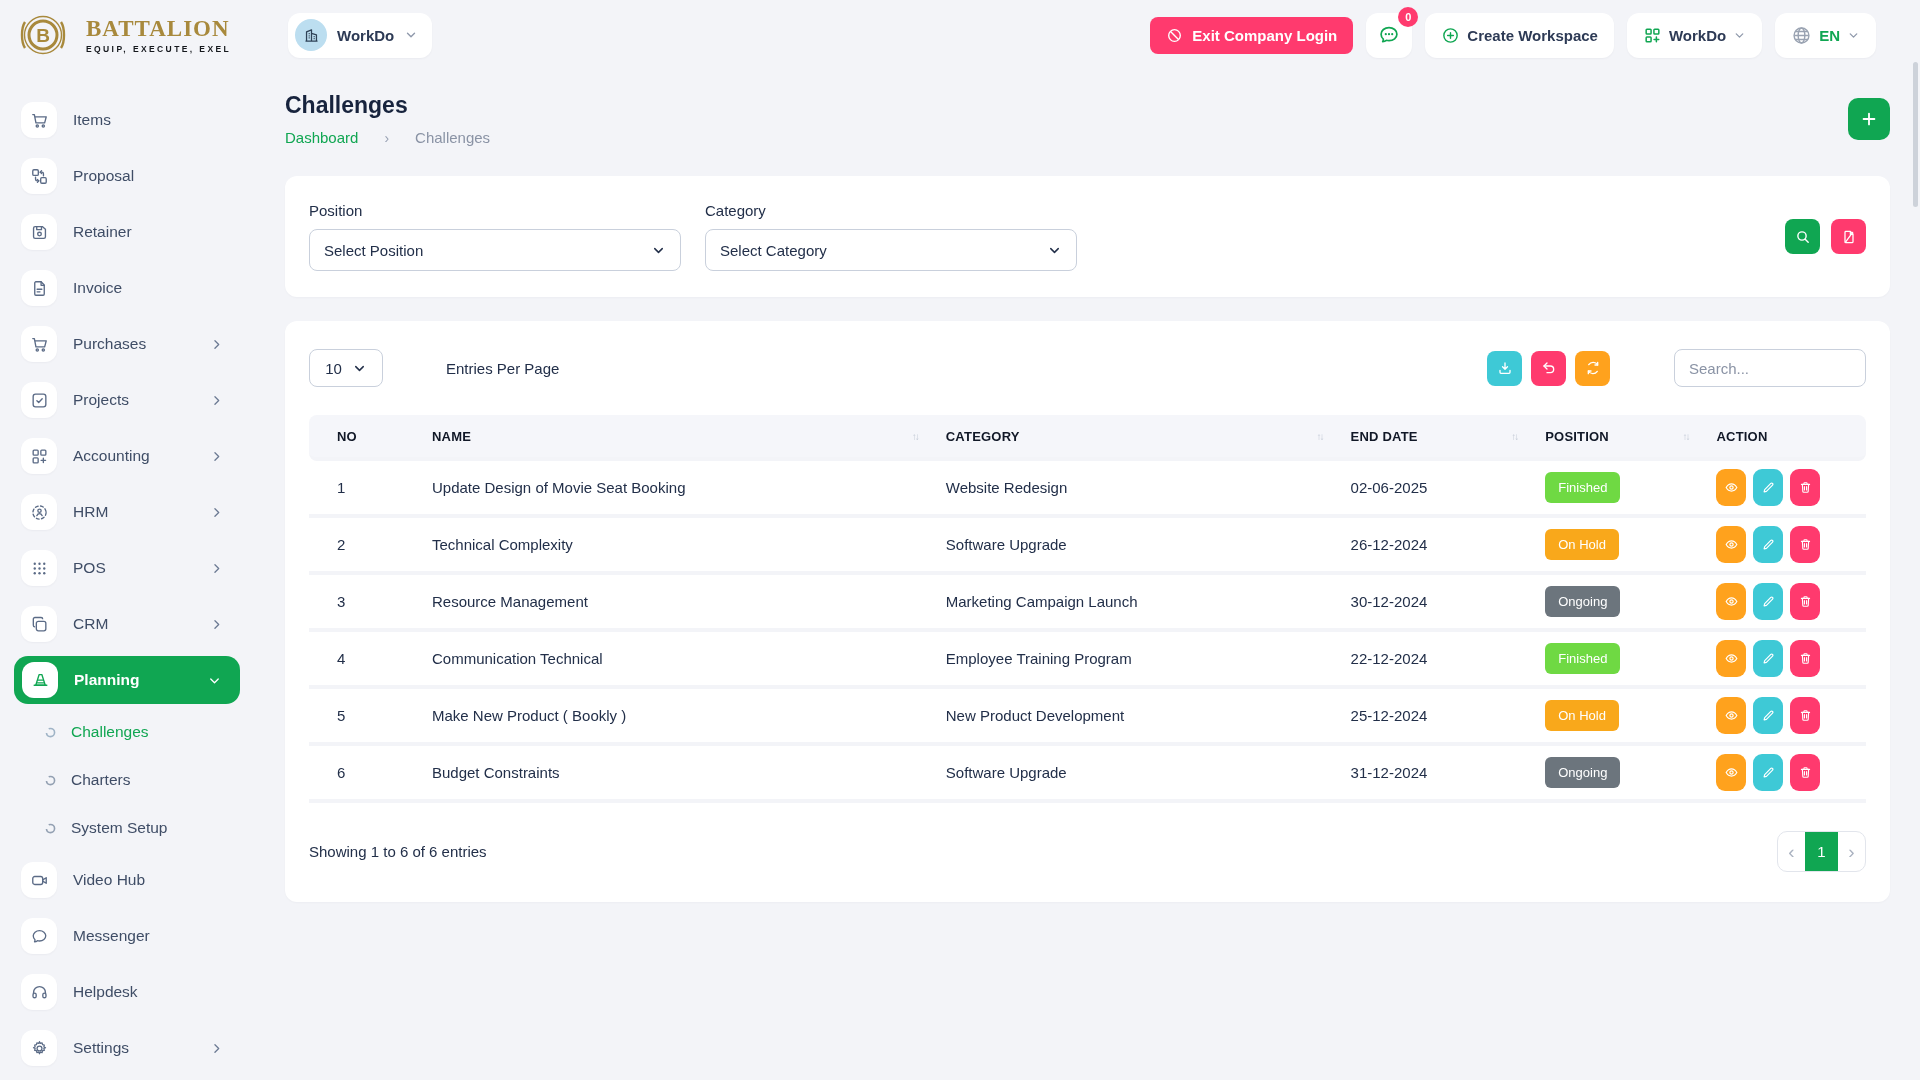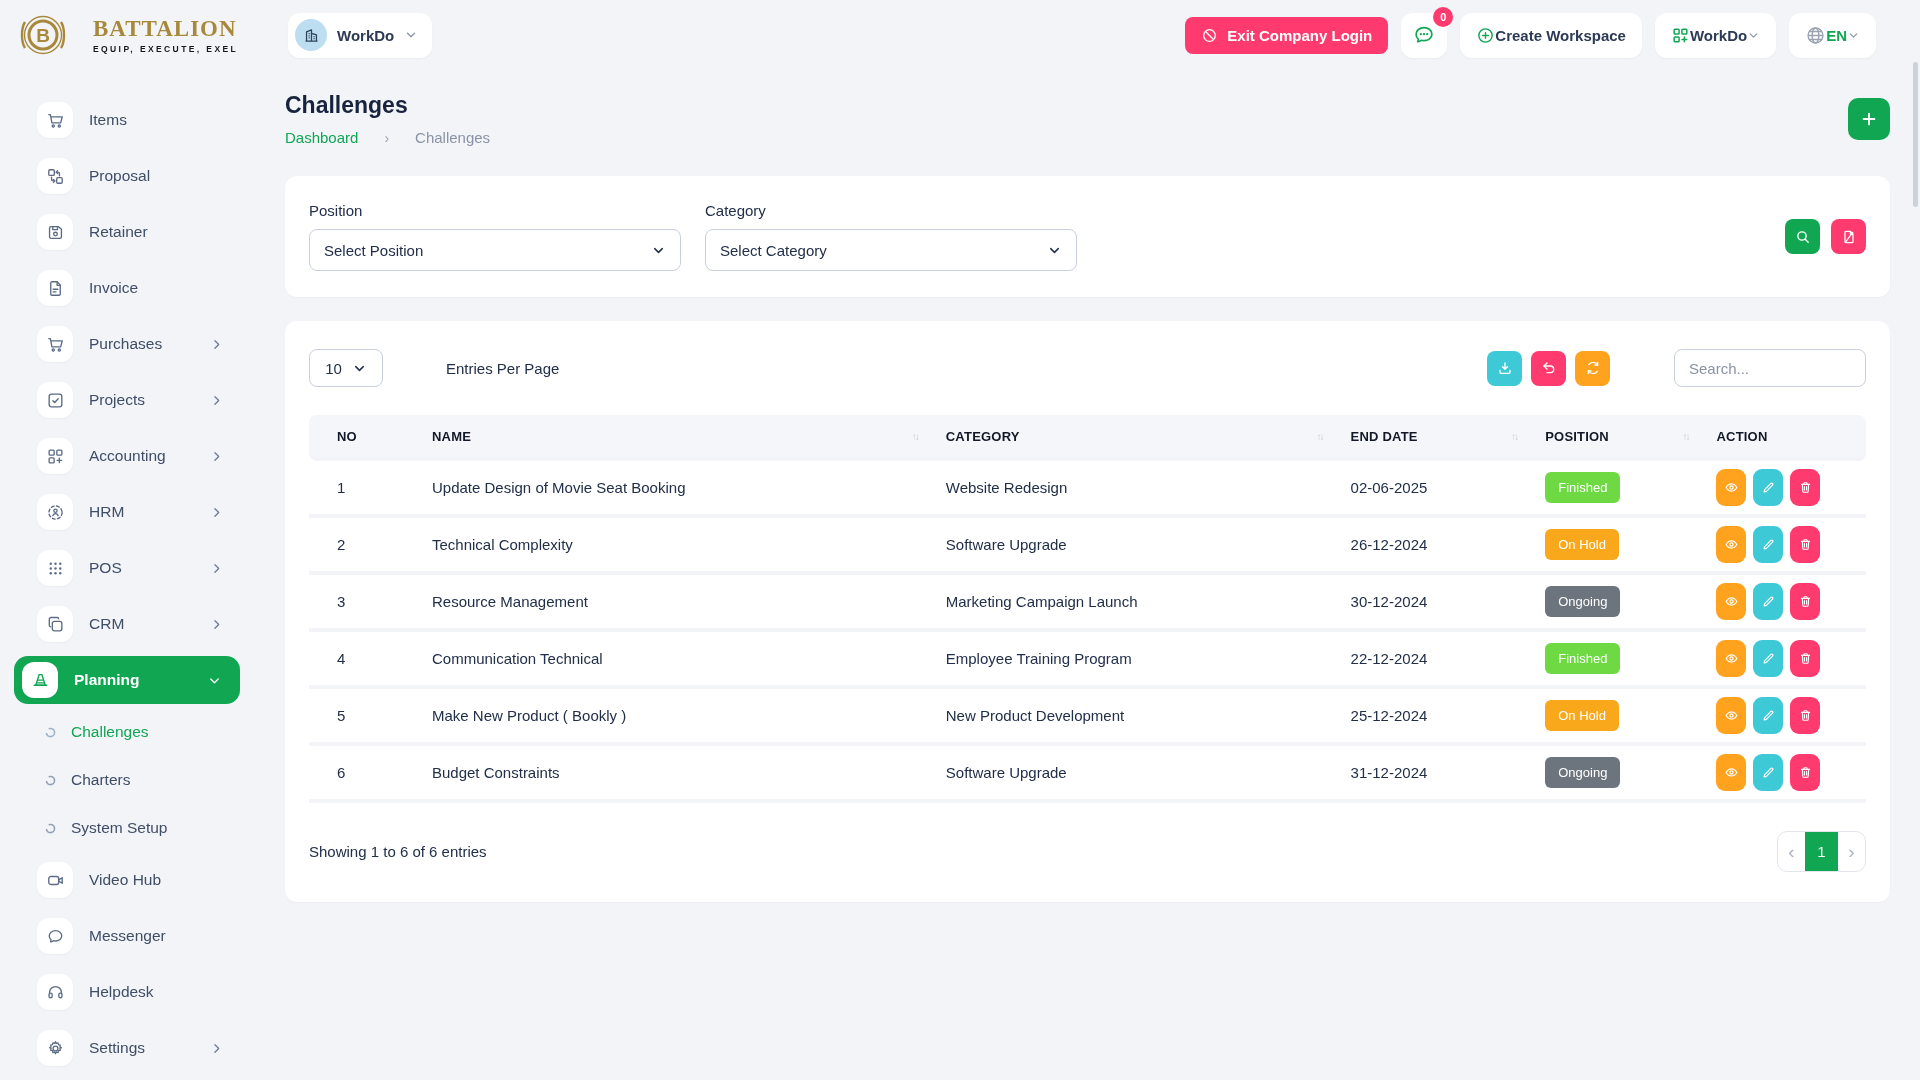--- a/index.html
+++ b/index.html
@@ -10,39 +10,39 @@
   *{box-sizing:border-box;margin:0;padding:0;font-family:"Liberation Sans","DejaVu Sans",sans-serif;}
   html,body{width:1920px;height:1080px;overflow:hidden;}
   body{background:var(--bg);color:var(--text);}
   #app{position:relative;width:1920px;height:1080px;}
   svg{display:block;}
 
   
   .header{position:absolute;top:0;left:0;right:0;height:70px;display:flex;align-items:center;padding:0 44px 0 16px;}
   .logo{display:flex;align-items:center;width:252px;flex:none;}
   .emblem{width:54px;height:54px;flex:none;}
-  .logo-text{margin-left:23px;}
+  .logo-text{margin-left:16px;}
   .brand{font-family:"Liberation Serif","DejaVu Serif",serif;font-weight:bold;font-size:23px;letter-spacing:1px;color:var(--gold);line-height:1;}
   .tagline{font-size:8.5px;font-weight:bold;color:#15181d;letter-spacing:2.4px;margin-top:4px;}
   .ws-pill{display:flex;align-items:center;background:#fff;border:none;border-radius:12px;height:45px;padding:0 14px 0 7px;margin-left:20px;cursor:pointer;box-shadow:0 1px 2px rgba(20,30,60,.04);}
   .ws-circle{width:32px;height:32px;border-radius:50%;background:#BCDEF0;display:flex;align-items:center;justify-content:center;color:#2E4257;}
   .ws-name{font-size:15px;font-weight:600;color:#2D3A55;margin:0 10px 0 10px;}
   .chev{color:#8f99ab;}
   .hright{margin-left:auto;display:flex;align-items:center;gap:13px;}
   .exit-btn{display:flex;align-items:center;gap:9px;height:37px;padding:0 16px;border:none;border-radius:8px;background:var(--pink);color:#fff;font-size:15px;font-weight:600;cursor:pointer;}
   .icon-pill{position:relative;width:46px;height:45px;border:none;border-radius:12px;background:#fff;display:flex;align-items:center;justify-content:center;color:var(--primary);cursor:pointer;box-shadow:0 1px 2px rgba(20,30,60,.04);}
   .badge0{position:absolute;top:-6px;right:-6px;min-width:20px;height:20px;border-radius:50%;background:var(--pink);color:#fff;font-size:11px;font-weight:bold;display:flex;align-items:center;justify-content:center;}
-  .pill{display:flex;align-items:center;gap:0;height:45px;padding:0 16px;border:none;border-radius:12px;background:#fff;font-size:15px;font-weight:600;color:#2D3A55;cursor:pointer;box-shadow:0 1px 2px rgba(20,30,60,.04);}
+  .pill{display:flex;align-items:center;gap:7px;height:45px;padding:0 16px;border:none;border-radius:12px;background:#fff;font-size:15px;font-weight:600;color:#2D3A55;cursor:pointer;box-shadow:0 1px 2px rgba(20,30,60,.04);}
   .pill .green-ic{color:var(--primary);}
   .pill .gray-ic{color:#9AA3B2;}
   .lang-code{color:var(--primary);font-weight:bold;}
 
   
   .sidebar{position:absolute;top:70px;left:0;width:262px;bottom:0;padding-top:22px;overflow:hidden;}
-  .side-item{display:flex;align-items:center;height:56px;padding-left:37px;cursor:pointer;}
+  .side-item{display:flex;align-items:center;height:56px;padding-left:21px;cursor:pointer;}
   .icon-box{width:36px;height:36px;background:#fff;border-radius:12px;display:flex;align-items:center;justify-content:center;color:#5B6B86;flex:none;box-shadow:0 1px 2px rgba(20,30,60,.04);}
   .icon-box svg{width:19px;height:19px;}
   .side-label{margin-left:16px;font-size:15.5px;font-weight:500;color:#3F4D66;}
   .side-chev{margin-left:auto;margin-right:38px;color:#6C7A93;}
   .side-item.active{background:var(--primary);border-radius:14px;margin:4px 22px 4px 14px;height:48px;padding-left:8px;}
   .side-item.active .icon-box{color:var(--primary);}
   .side-item.active .side-label{color:#fff;font-weight:700;}
   .side-item.active .side-chev{color:#fff;margin-right:18px;}
   .side-sub{display:flex;align-items:center;height:48px;padding-left:44px;cursor:pointer;}
   .bullet{width:13px;height:13px;color:#93A0B2;flex:none;}

